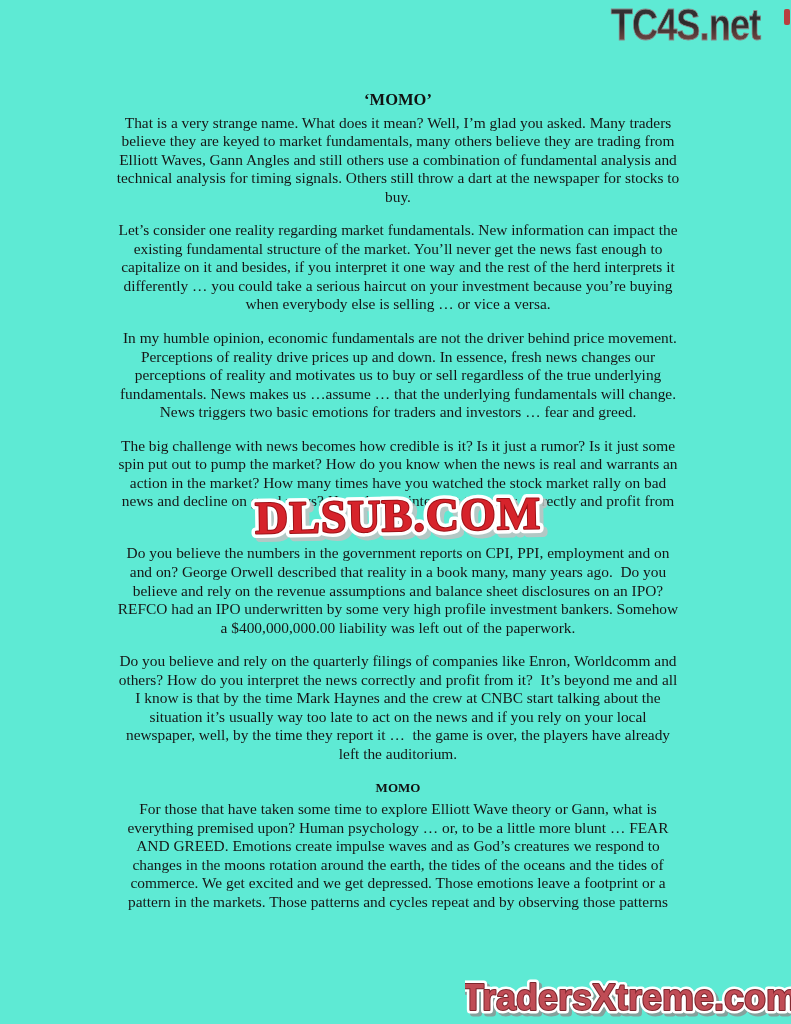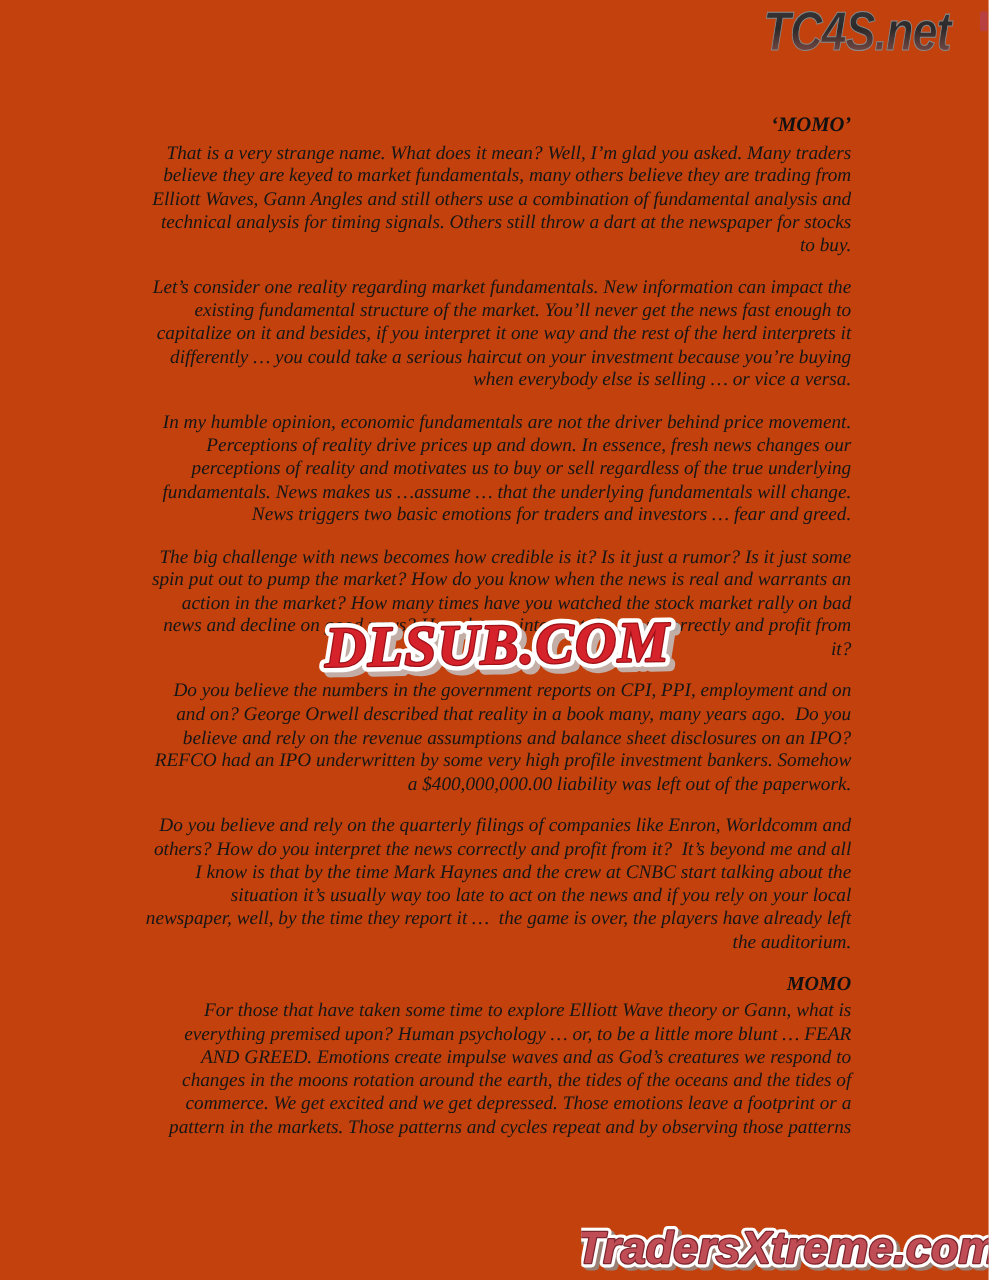--- a/index.html
+++ b/index.html
@@ -1,48 +1,47 @@
 <!DOCTYPE html>
 <html><head>
 <meta charset="utf-8">
 <style>
   html, body { margin: 0; padding: 0; background: #ffffff; }
   .page {
     position: relative;
     width: 791px;
     height: 1024px;
-    background: #c2410c;
+    background: #5eead4;
     overflow: hidden;
     font-family: "Liberation Serif", serif;
-    font-style: italic;
   }
   
   .content {
     position: absolute;
     left: 115px;
     top: 91px;
     width: 566px;
     color: #161616;
     font-size: 15.4px;
     line-height: 18.55px;
-    text-align: right;
+    text-align: center;
   }
   .content p {
     margin: 0 0 15px 0;
     white-space: pre-wrap;
   }
   .content p.extra-gap { margin-bottom: 15px; }
   .h-small {
     font-size: 16.5px;
     font-weight: bold;
     margin: 0 0 4px 0;
     color: #111;
   }
   .h-large {
-    font-size: 16px;
+    font-size: 13px;
     font-weight: bold;
     margin: 8px 0 3px 0;
     color: #111;
   }
   
   .logo-top {
     position: absolute;
     top: 2px;
     left: 588px;
     width: 200px;

